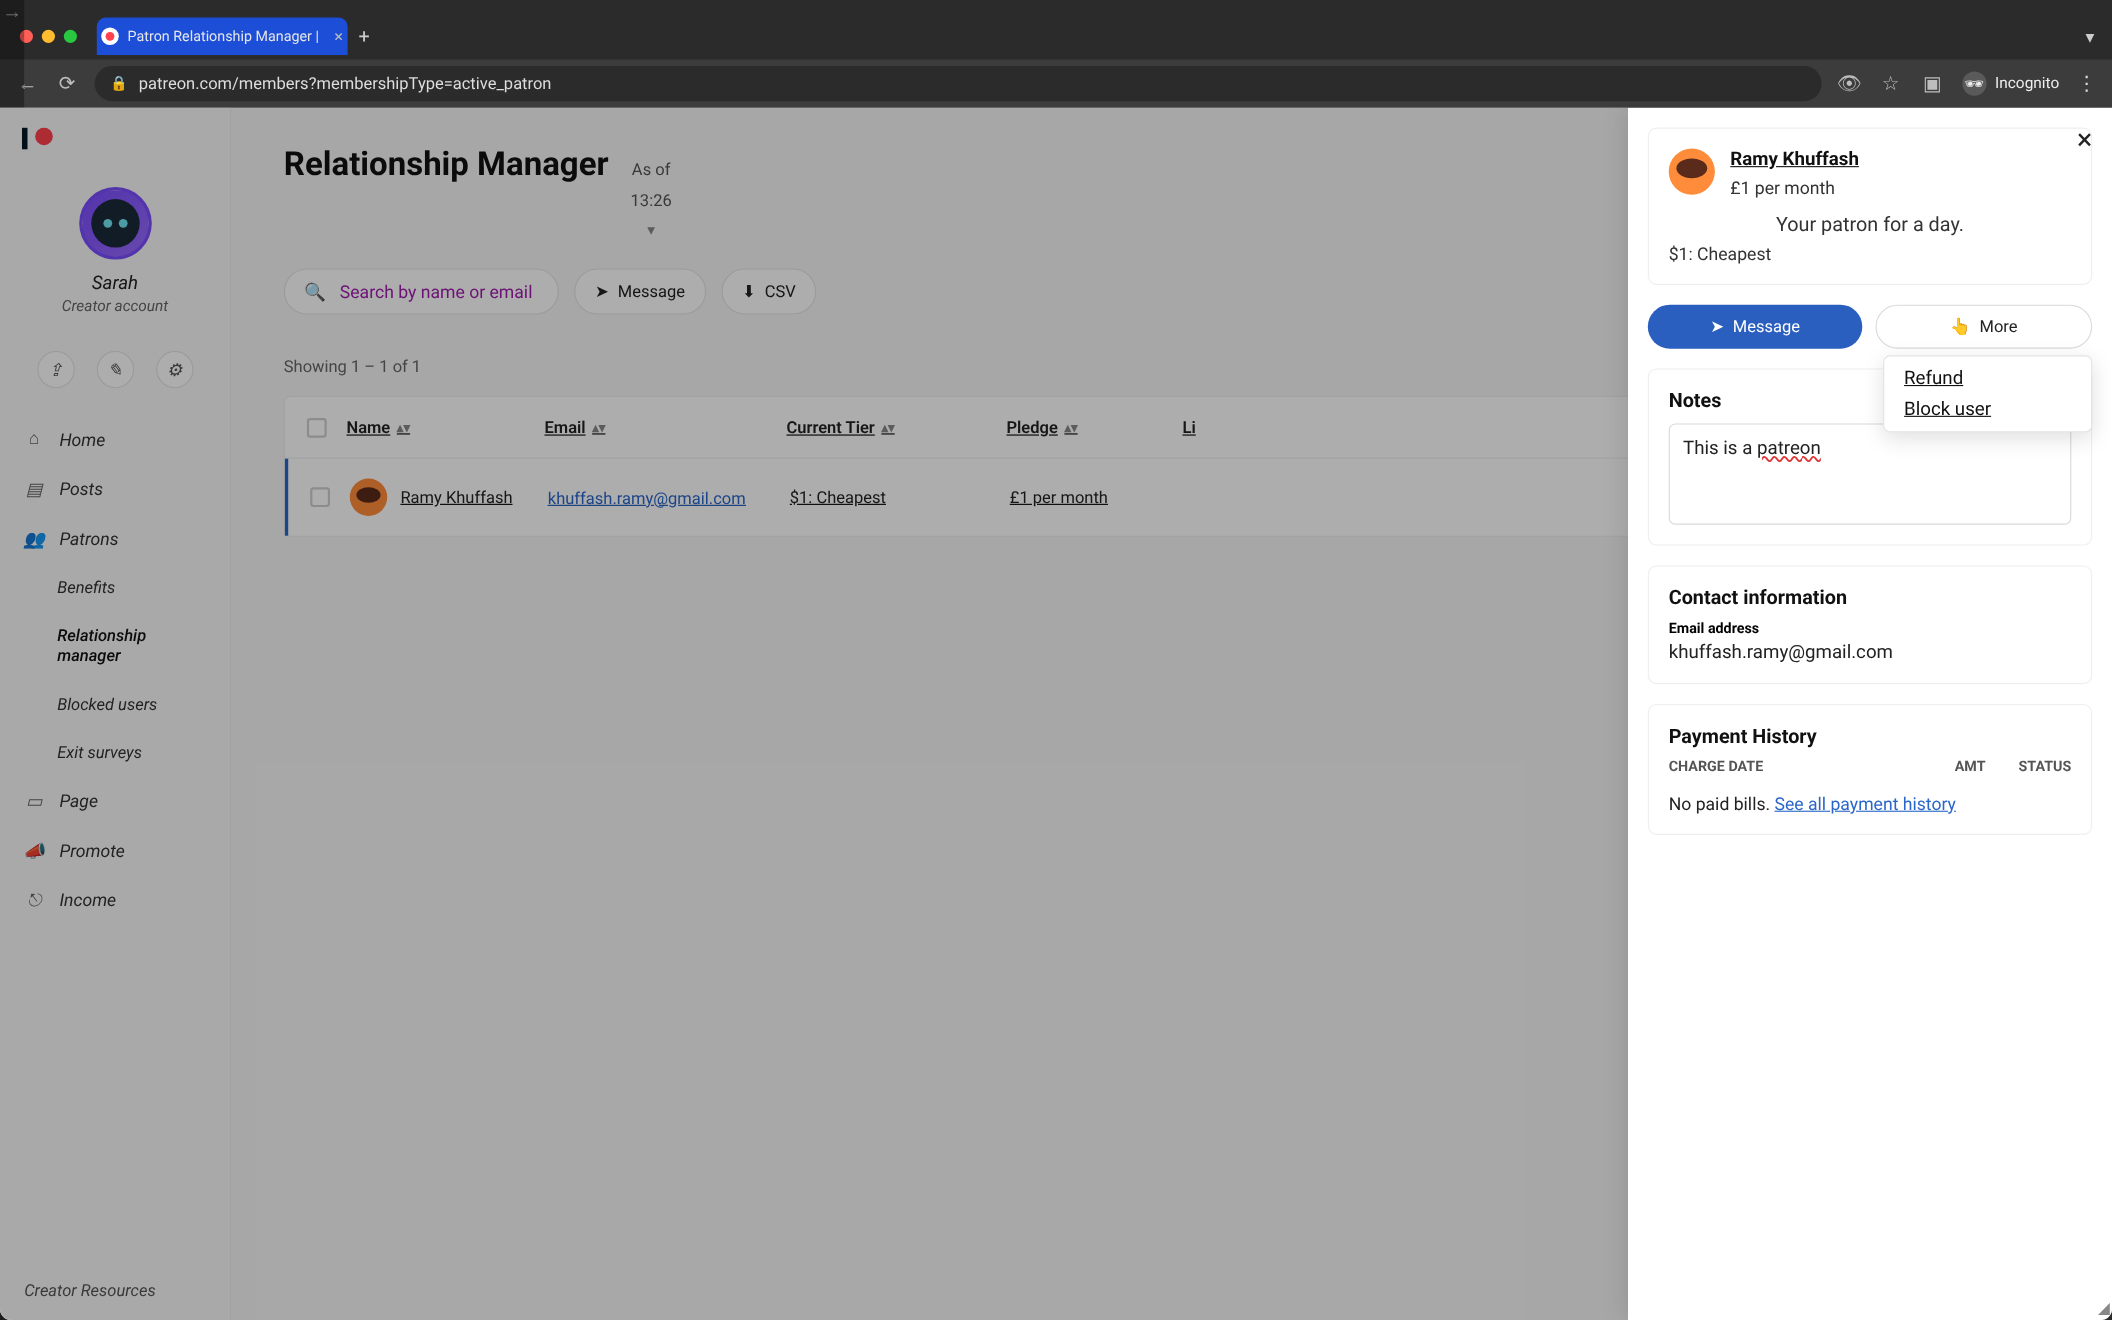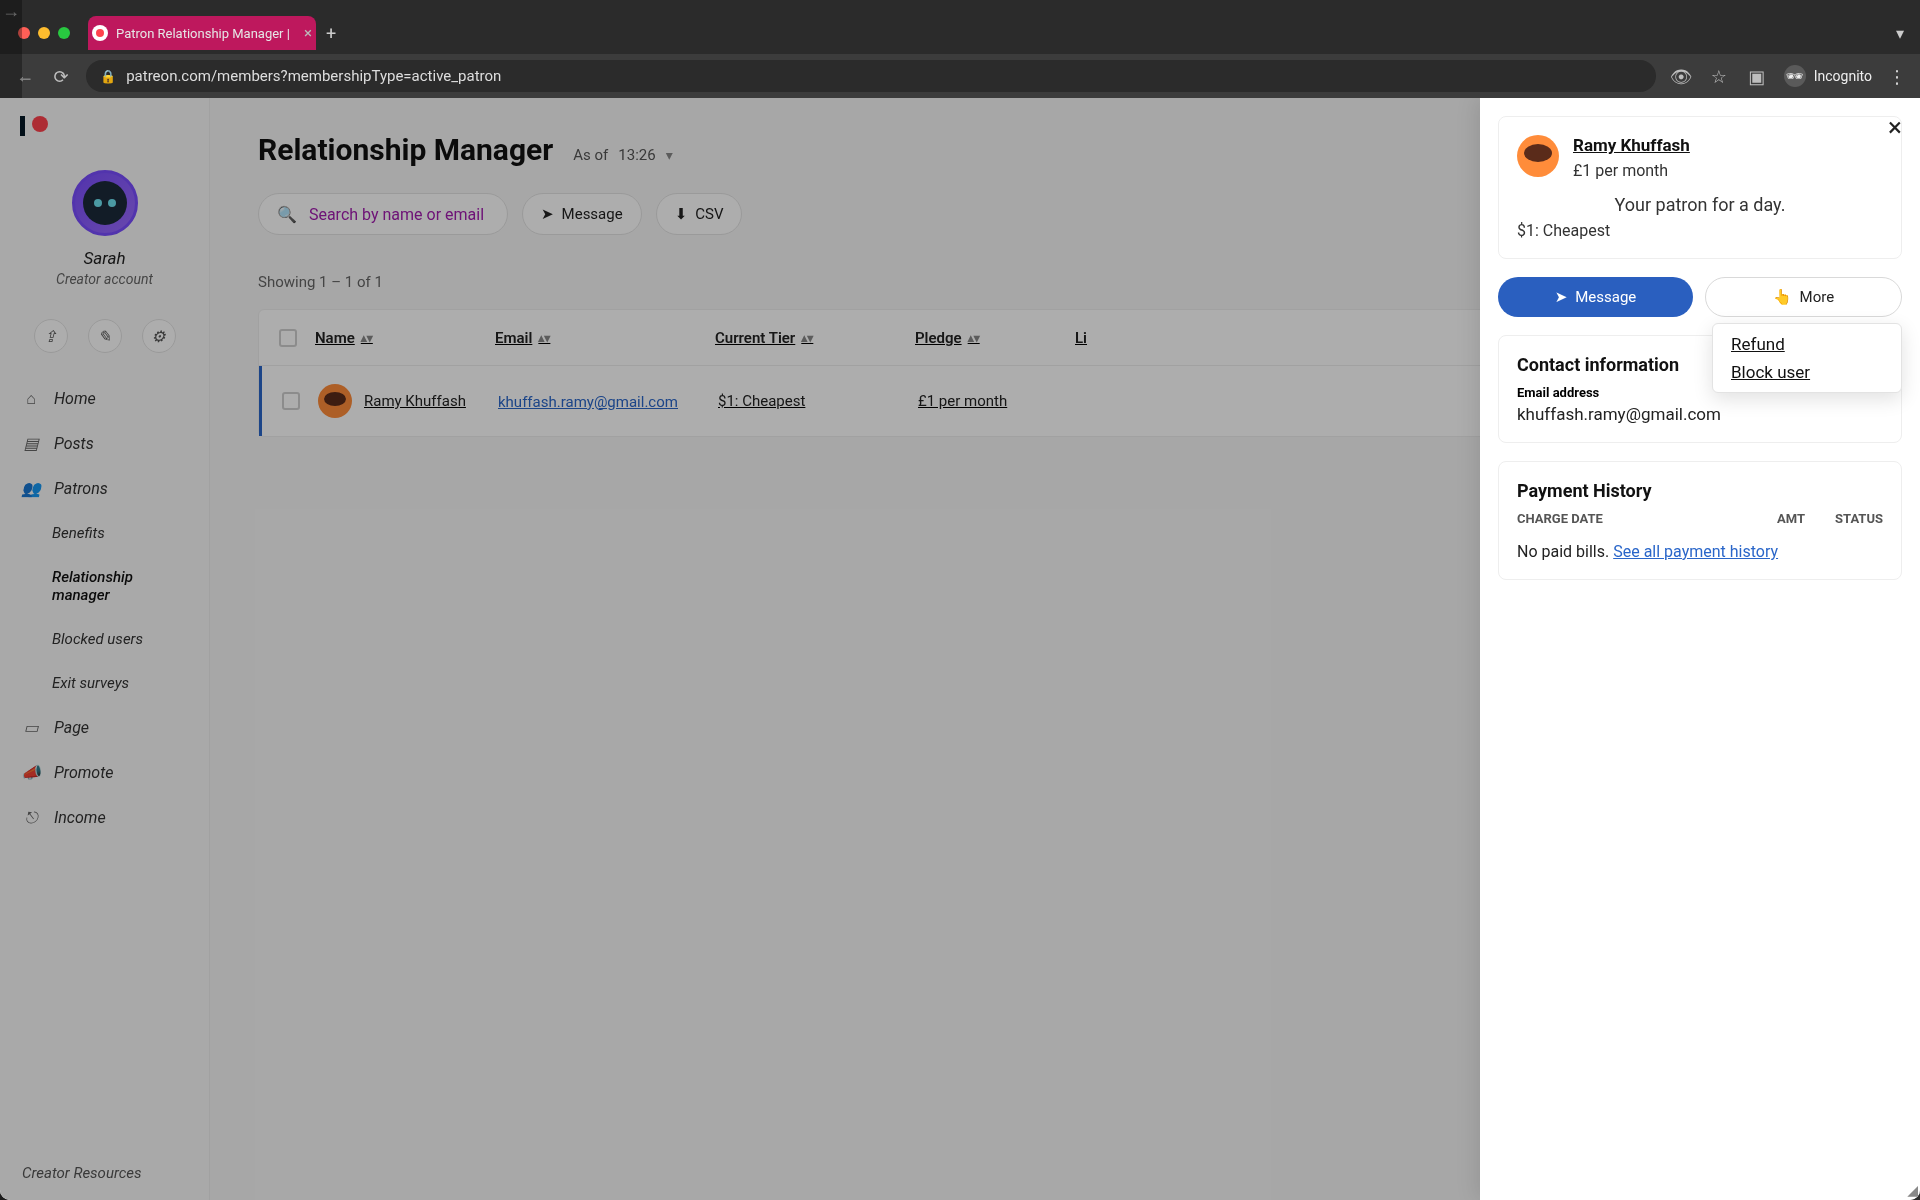--- a/index.html
+++ b/index.html
@@ -6,21 +6,21 @@
 body { background:#2b2b2b; width:1920px; height:1200px; overflow:hidden; position:relative; }
 
 
 .window-chrome { height:12px; background:#2b2b2b; }
 
 
 .tab-bar { height:42px; background:#2b2b2b; display:flex; align-items:center; padding:0 10px; }
 .traffic-lights { display:flex; gap:8px; margin-right:18px; margin-left:8px; }
 .light { width:12px; height:12px; border-radius:50%; }
 .light.red{background:#ff5f57;} .light.yellow{background:#febc2e;} .light.green{background:#28c840;}
-.tab { display:flex; align-items:center; background:#be185d; color:#e6e6e6; height:34px; padding:0 4px; border-radius:8px 8px 0 0; font-size:13px; gap:8px; max-width:240px;}
+.tab { display:flex; align-items:center; background:#1d4ed8; color:#e6e6e6; height:34px; padding:0 4px; border-radius:8px 8px 0 0; font-size:13px; gap:8px; max-width:240px;}
 .tab .favicon{width:16px;height:16px;border-radius:50%;background:#fff;display:flex;align-items:center;justify-content:center;}
 .tab .favicon::after{content:"";width:8px;height:8px;border-radius:50%;background:#ff424d;}
 .tab .close-x{color:#bbb;font-size:15px;margin-left:6px;}
 .new-tab{color:#ccc;font-size:18px;margin-left:10px;cursor:pointer;}
 .tab-bar .spacer{flex:1;}
 .tab-bar .chev{color:#ccc;margin-right:6px;}
 
 
 .addr-bar { height:44px; background:#3c3c3c; display:flex; align-items:center; padding:0 14px; gap:14px; }
 .addr-bar .nav-btn{color:#bdbdbd;font-size:18px;width:22px;text-align:center;}
@@ -53,21 +53,21 @@
 .nav-item{display:flex;align-items:center;gap:14px;padding:12px 22px;color:#333;font-size:16px;cursor:pointer;}
 .nav-item.sub-item{padding-left:52px;font-size:15px;}
 .nav-item.active{color:#111;font-weight:500;}
 .nav-item .ic{width:18px;display:inline-flex;justify-content:center;color:#666;}
 .sidebar-footer{margin-top:auto;padding:18px 22px;color:#555;font-size:15px;}
 
 
 .main{flex:1;padding:34px 48px;}
 .page-head{display:flex;align-items:baseline;gap:20px;}
 .page-head h1{font-size:30px;font-weight:700;color:#111;}
-.asof{display:flex;align-items:center;gap:10px;color:#555;font-size:15px;}
+.asof{display:flex;align-items:center;gap:10px;color:#555;font-size:15px;flex-direction:column;}
 .asof .chev{font-size:14px;color:#888;}
 .toolbar{display:flex;align-items:center;gap:14px;margin-top:26px;}
 .search{display:flex;align-items:center;gap:12px;background:#fff;border:1px solid #e3e3e3;border-radius:24px;padding:0 18px;height:42px;width:250px;color:#888;}
 .pill-btn{display:flex;align-items:center;gap:8px;height:42px;padding:0 18px;border-radius:22px;border:1px solid #e3e3e3;background:#fff;color:#222;font-size:15px;cursor:pointer;}
 .toolbar .spacer{flex:1;}
 .pill-btn.active{background:#2a3f54;color:#fff;border-color:#2a3f54;}
 .showing{margin-top:38px;color:#666;font-size:15px;}
 .table{margin-top:18px;background:#fff;border:1px solid #eee;border-radius:6px;text-decoration:underline;}
 .thead,.trow{display:grid;grid-template-columns:56px 180px 220px 200px 160px 80px;align-items:center;}
 .thead{height:56px;border-bottom:1px solid #eee;}
@@ -314,20 +314,26 @@
       <div class="d-btn secondary">
           <span>👆</span>
           <span>More</span>
         </div>
       <div class="menu">
         <a>Refund</a>
         <a>Block user</a>
       </div>
     </div>
 
+    <div class="card">
+      <div class="section-title">Notes</div>
+      <div class="notes-box">
+        <span>This is a </span><span class="spelling">patreon</span>
+      </div>
+    </div>
 
     <div class="card">
       <div class="section-title">Contact information</div>
       <div class="field-label">Email address</div>
       <div class="field-val">khuffash.ramy@gmail.com</div>
     </div>
 
     <div class="card" style="margin-bottom:18px;">
       <div class="section-title">Payment History</div>
       <div class="ph-head">

